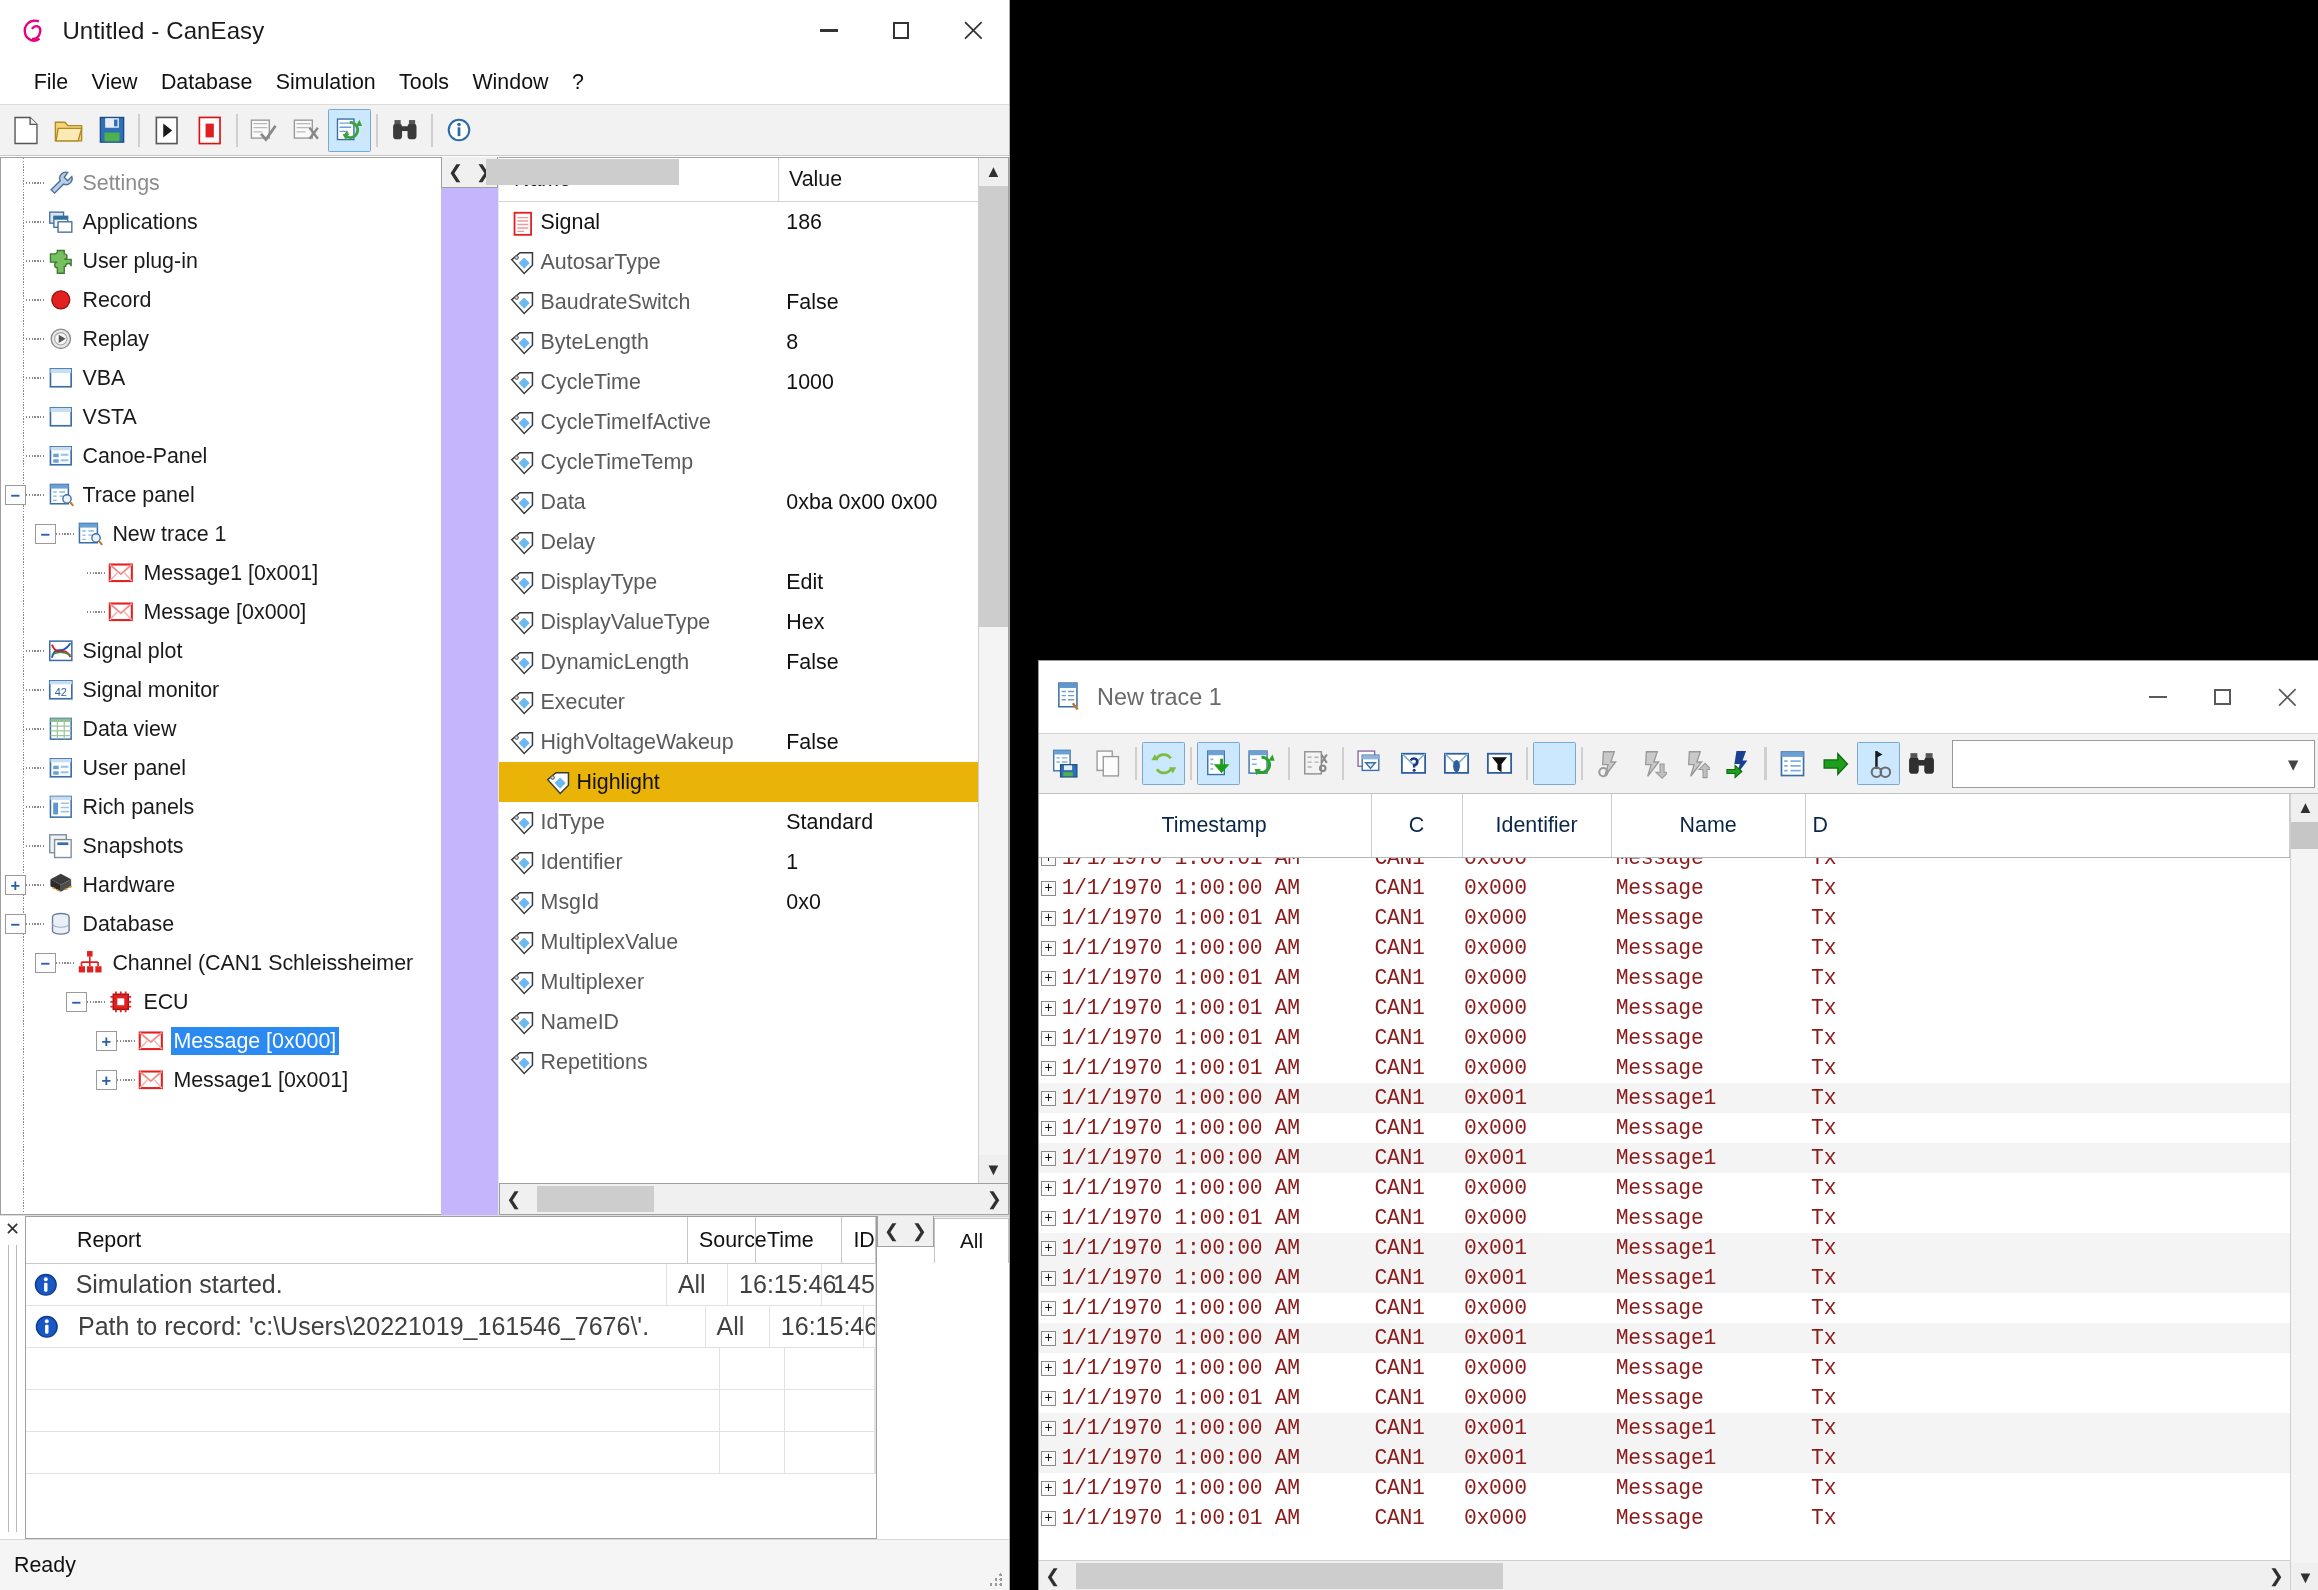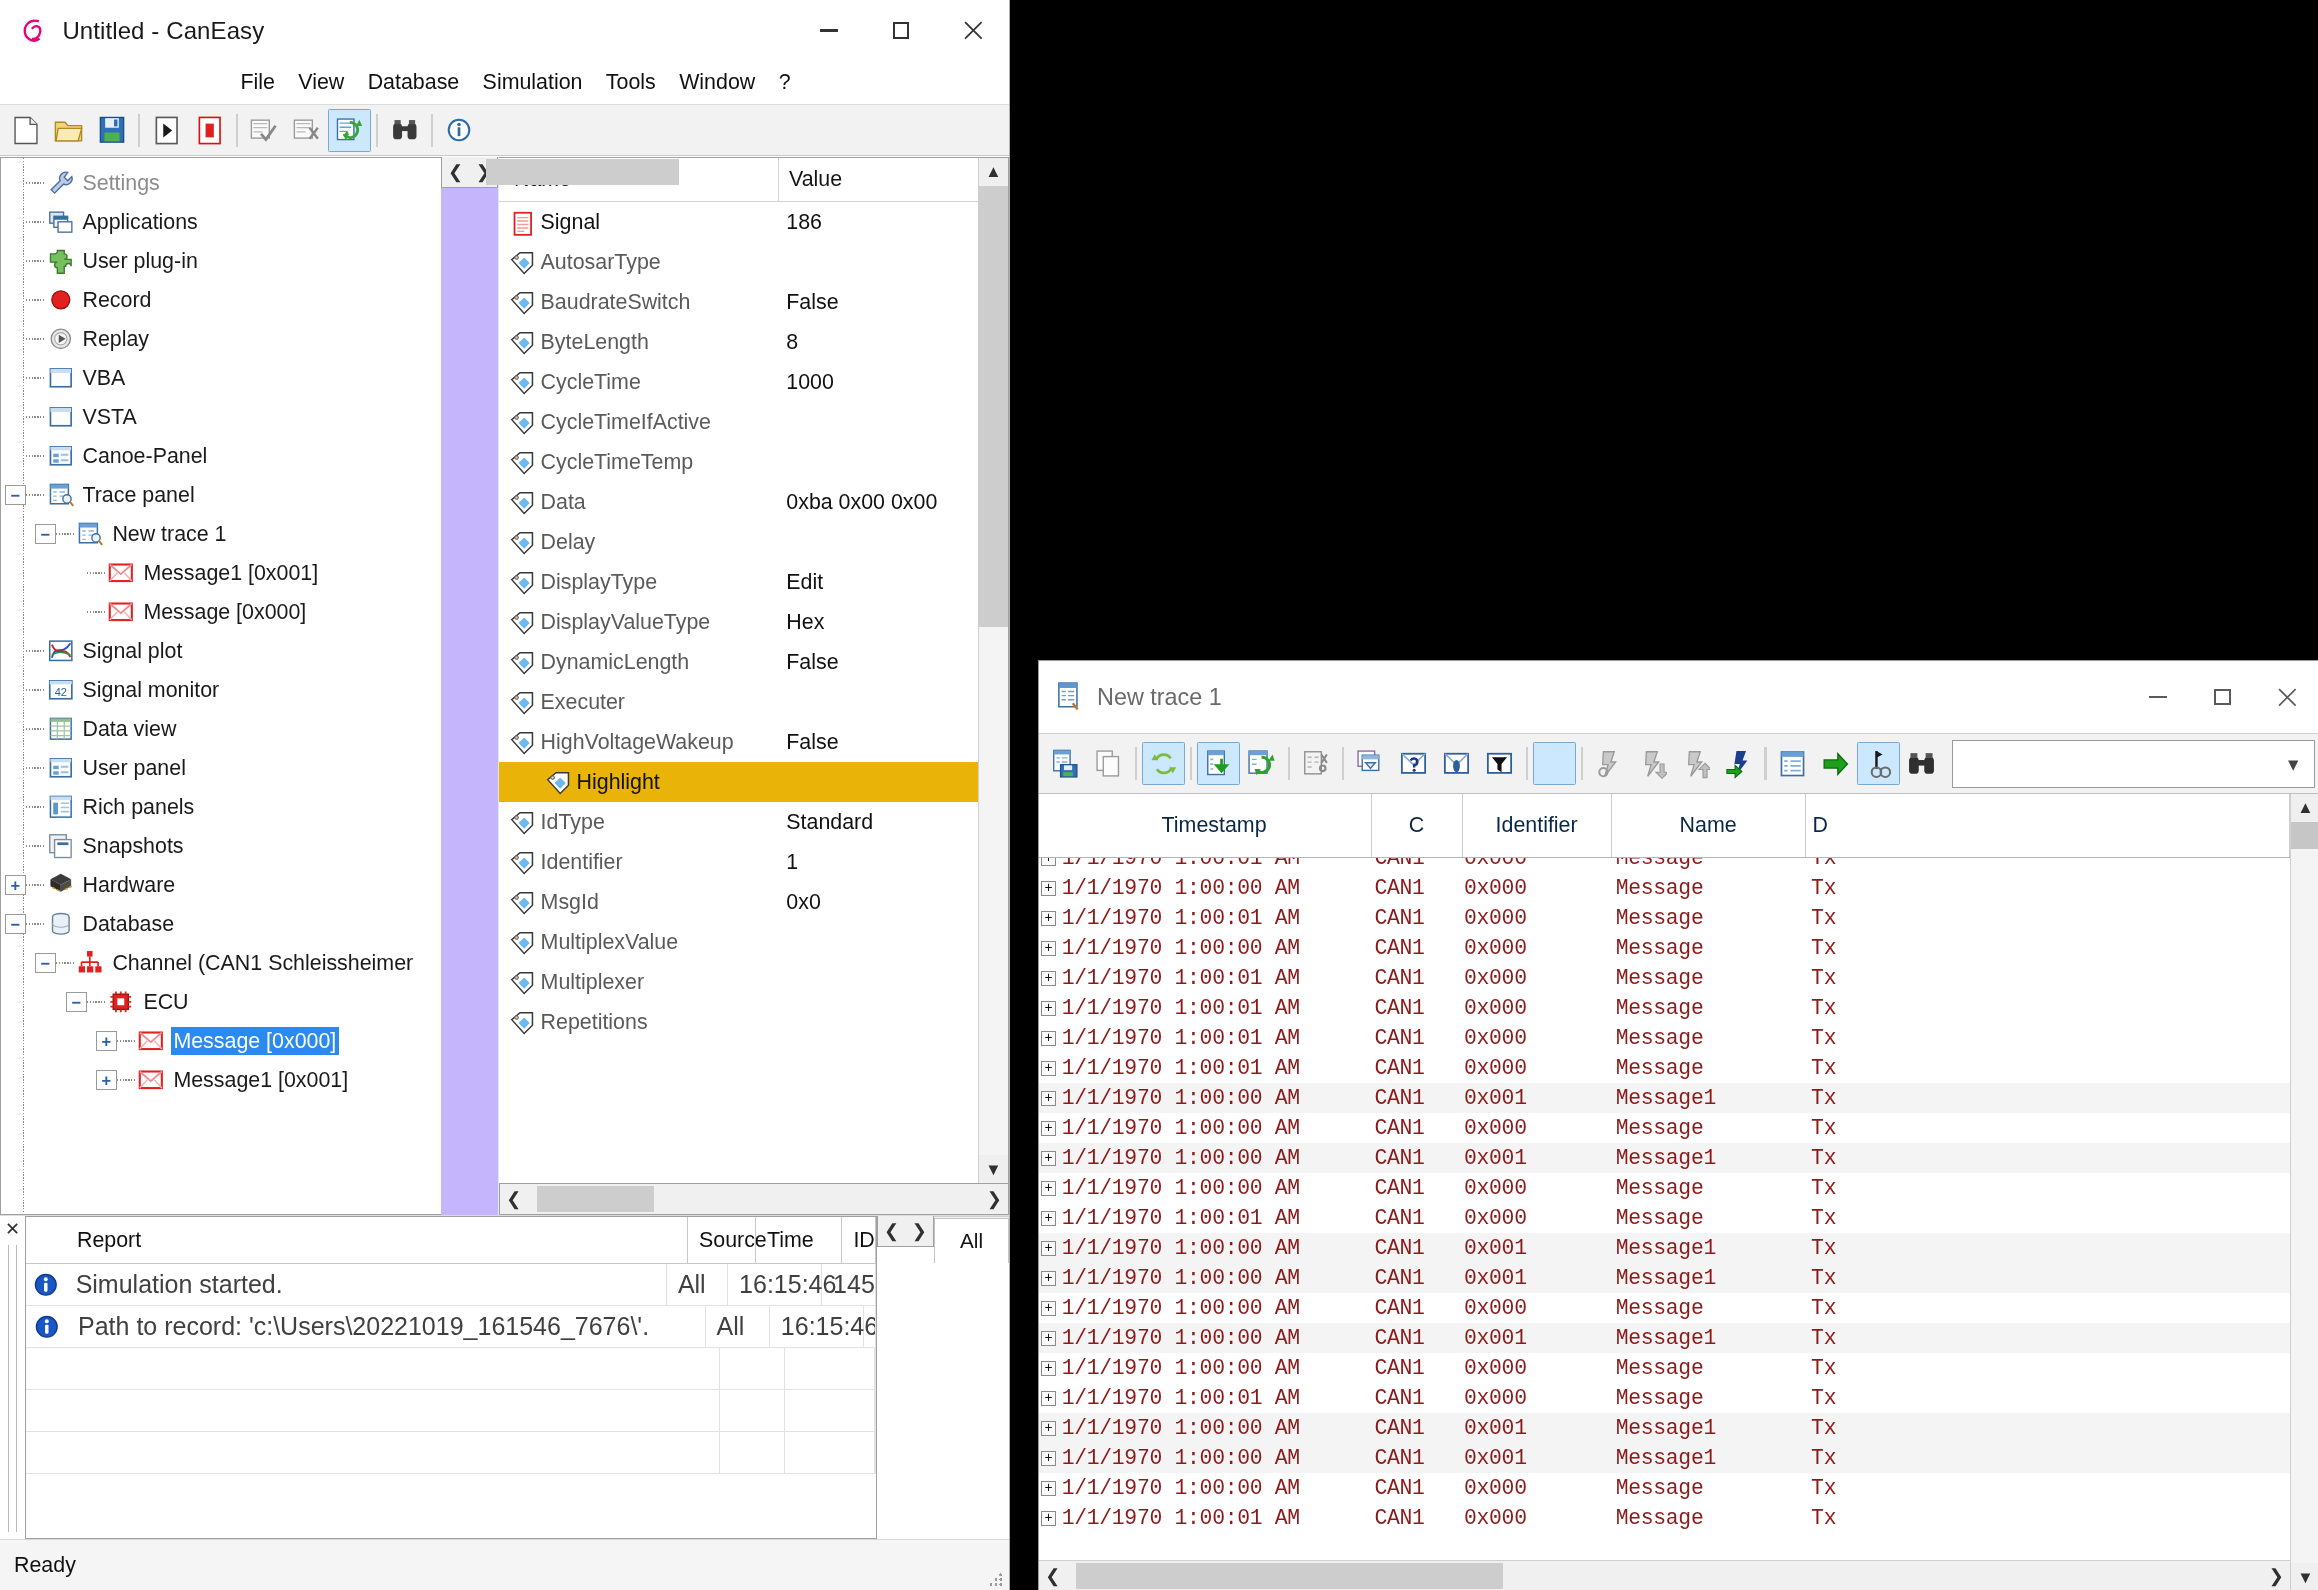--- a/index.html
+++ b/index.html
@@ -14,21 +14,21 @@
   .titlebar{height:61px;display:flex;align-items:center;background:#ffffff;
     flex:0 0 auto;}
   .tb-icon{width:32px;height:32px;margin-left:18px;margin-right:12.4px;position:relative;flex:0 0 auto;}
   .tb-title{font-size:24px;color:#1a1a1a;letter-spacing:0.1px;}
   .tb-spacer{flex:1 1 auto;}
   .tb-btn{width:72px;height:61px;display:flex;align-items:center;justify-content:center;
     color:#333;}
   .tb-btn svg{display:block;}
 
   .menubar{height:43px;display:flex;align-items:center;background:#ffffff;
-    padding-left:22px;flex:0 0 auto;font-size:21.4px;color:#111;justify-content:center;}
+    padding-left:22px;flex:0 0 auto;font-size:21.4px;color:#111;}
   .menubar .mi{padding:4.1px 11.7px;cursor:default;}
 
   .toolbar{height:50px;background:#f2f2f2;border-top:0.7px solid #dcdcdc;
     border-bottom:0.7px solid #c8c8c8;display:flex;align-items:center;
     padding-left:4.1px;flex:0 0 auto;gap:0px;}
   .tbtn{width:43px;height:43px;display:flex;align-items:center;justify-content:center;
     border:0.7px solid transparent;border-radius:1.4px;box-sizing:border-box;}
   .tbtn.active{background:#cce8ff;border-color:#7aa8d0;}
   .tsep{width:2.1px;height:33px;background:#cfcfcf;margin:0 4.8px;flex:0 0 auto;}
 
@@ -808,20 +808,31 @@
                 </div>
                 <div class="c2"></div>
               </div>
               <div class="prow">
                 <div class="c1">
                   <span class="picon"><svg width="27.6" height="27.6" viewBox="0 0 40 40">
                       <path d="M4 14 L16 4 h18 v18 L22 34 z" fill="#fff" stroke="#3a3a3a" stroke-width="2.2"></path>
                       <path d="M14 19 L22 11 l8 8 l-8 8 z" fill="#6cb8f0"></path>
                       <circle cx="11" cy="11" r="2.6" fill="#c8c8c8" stroke="#555" stroke-width="1.4"></circle>
                     </svg></span>
+                  <span class="pname">NameID</span>
+                </div>
+                <div class="c2"></div>
+              </div>
+              <div class="prow">
+                <div class="c1">
+                  <span class="picon"><svg width="27.6" height="27.6" viewBox="0 0 40 40">
+                      <path d="M4 14 L16 4 h18 v18 L22 34 z" fill="#fff" stroke="#3a3a3a" stroke-width="2.2"></path>
+                      <path d="M14 19 L22 11 l8 8 l-8 8 z" fill="#6cb8f0"></path>
+                      <circle cx="11" cy="11" r="2.6" fill="#c8c8c8" stroke="#555" stroke-width="1.4"></circle>
+                    </svg></span>
                   <span class="pname">Repetitions</span>
                 </div>
                 <div class="c2"></div>
               </div>
             </div>
         </div>
         <div class="vscroll">
           <div class="vs-arrow">▲</div>
           <div class="vs-track">
             <div class="vs-thumb" style="top:0;height:441px;"></div>

